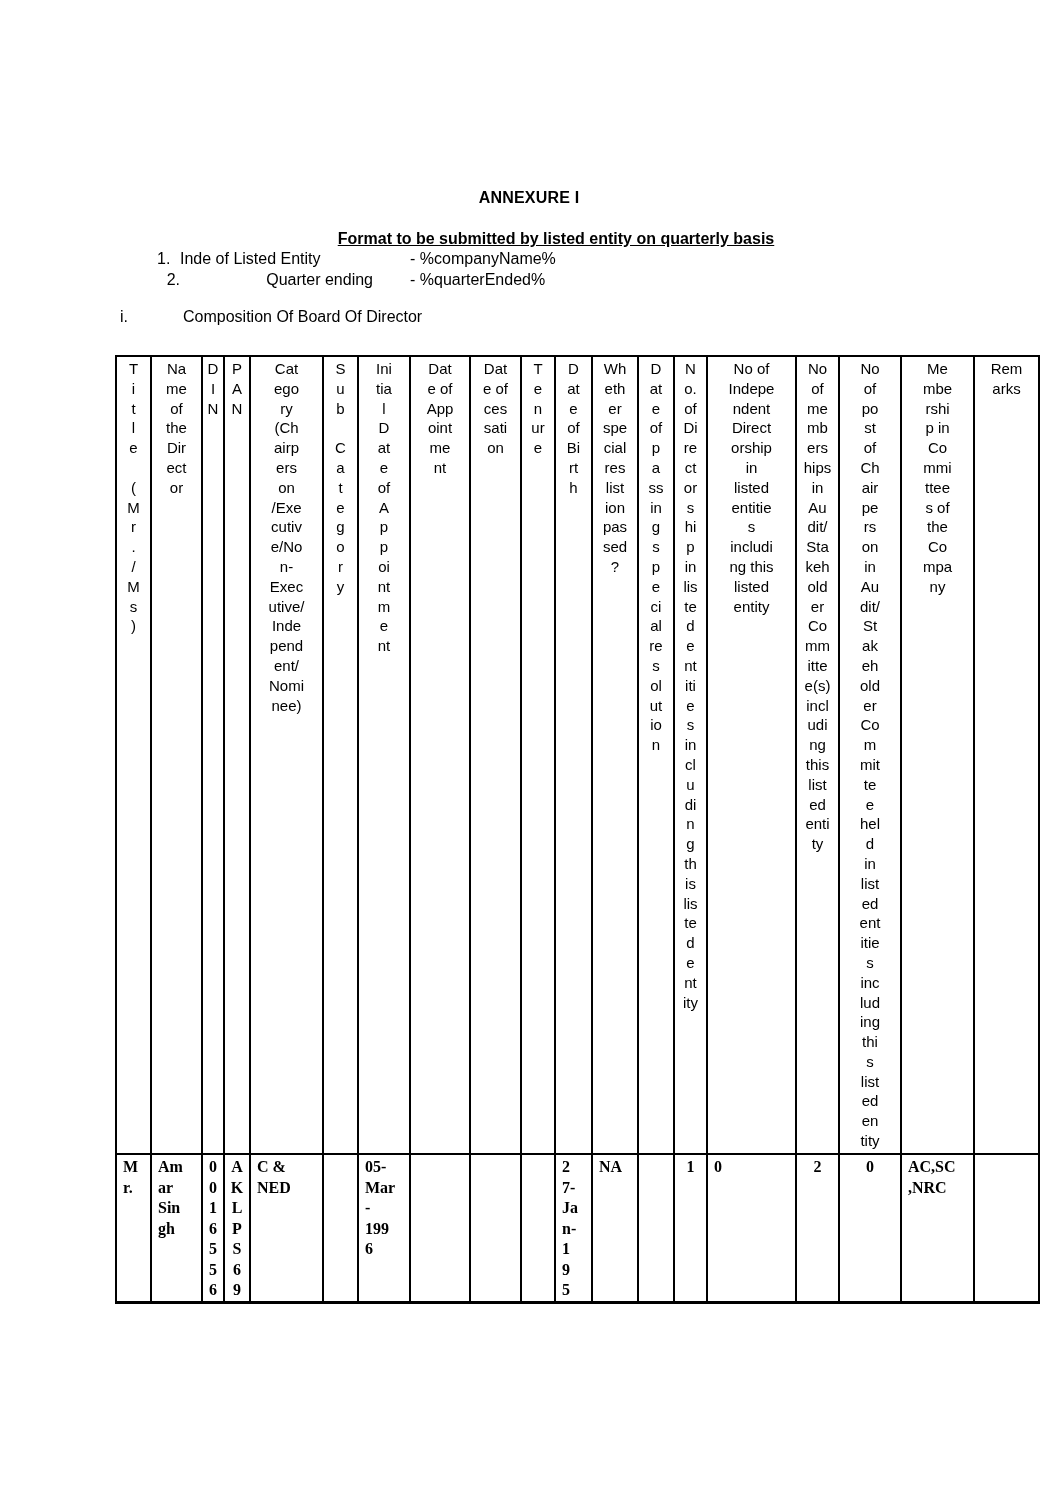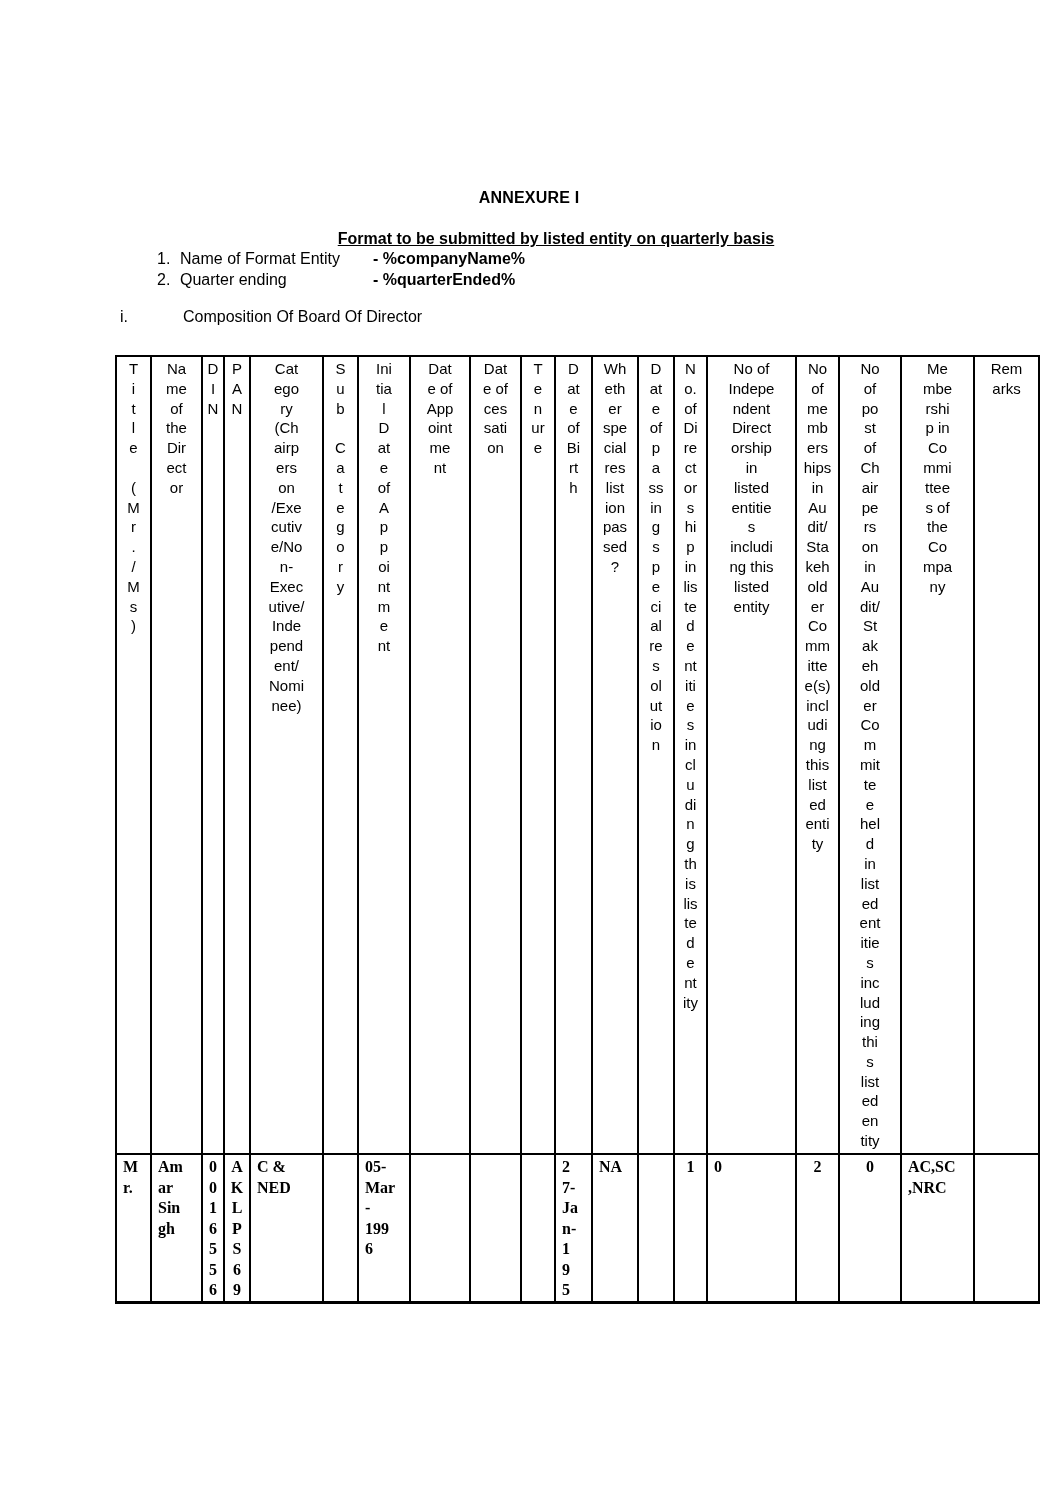--- a/index.html
+++ b/index.html
@@ -15,24 +15,24 @@
     letter-spacing: 0.2px;
   }
   .doc-subtitle {
     position: absolute; top: 218px; left: 54px; right: 0;
     text-align: center; font-size: 16px; font-weight: bold;
     text-decoration: underline;
     margin-top: 12px;
   }
   .field-row { position: absolute; left: 157px; font-size: 16px; line-height: 21px; white-space: nowrap; }
   .field-row.f1 { top: 248px; }
-  .field-row.f2 { top: 269px; }
+  .field-row.f2 { top: 269px; text-align: right; }
   .field-num { display: inline-block; width: 23px; }
   .field-label { display: inline-block; width: 193px; }
-  .field-value { font-weight: bold; }
+  .field-value { font-weight: normal; margin-left: 37px; }
   .section-row { position: absolute; top: 308px; left: 120px; font-size: 16px; font-weight: normal; white-space: nowrap; }
   .section-num { display: inline-block; width: 63px; }
   .table-wrap { position: absolute; top: 355px; left: 115px; }
   table.directors {
     border-collapse: collapse; table-layout: fixed; width: 923px;
   }
   table.directors th, table.directors td {
     border: 2px solid #000; vertical-align: top; overflow: hidden;
   }
   table.directors th {
@@ -50,21 +50,21 @@
   }
   table.directors td.center { text-align: center; padding-left: 2px; }
 </style>
 </head>
 <body>
 
 <div class="doc-title">ANNEXURE I</div>
 <div class="doc-subtitle">Format to be submitted by listed entity on quarterly basis</div>
 
 <div class="field-row f1">
-  <span class="field-num">1.</span><span class="field-label">Name of Format Entity</span><span class="field-value">- %companyName%</span>
+  <span class="field-num">1.</span><span class="field-label">Inde of Listed Entity</span><span class="field-value">- %companyName%</span>
 </div>
 <div class="field-row f2">
   <span class="field-num">2.</span><span class="field-label">Quarter ending</span><span class="field-value">- %quarterEnded%</span>
 </div>
 
 <div class="section-row">
   <span class="section-num">i.</span><span>Composition Of Board Of Director</span>
 </div>
 
 <div class="table-wrap">

